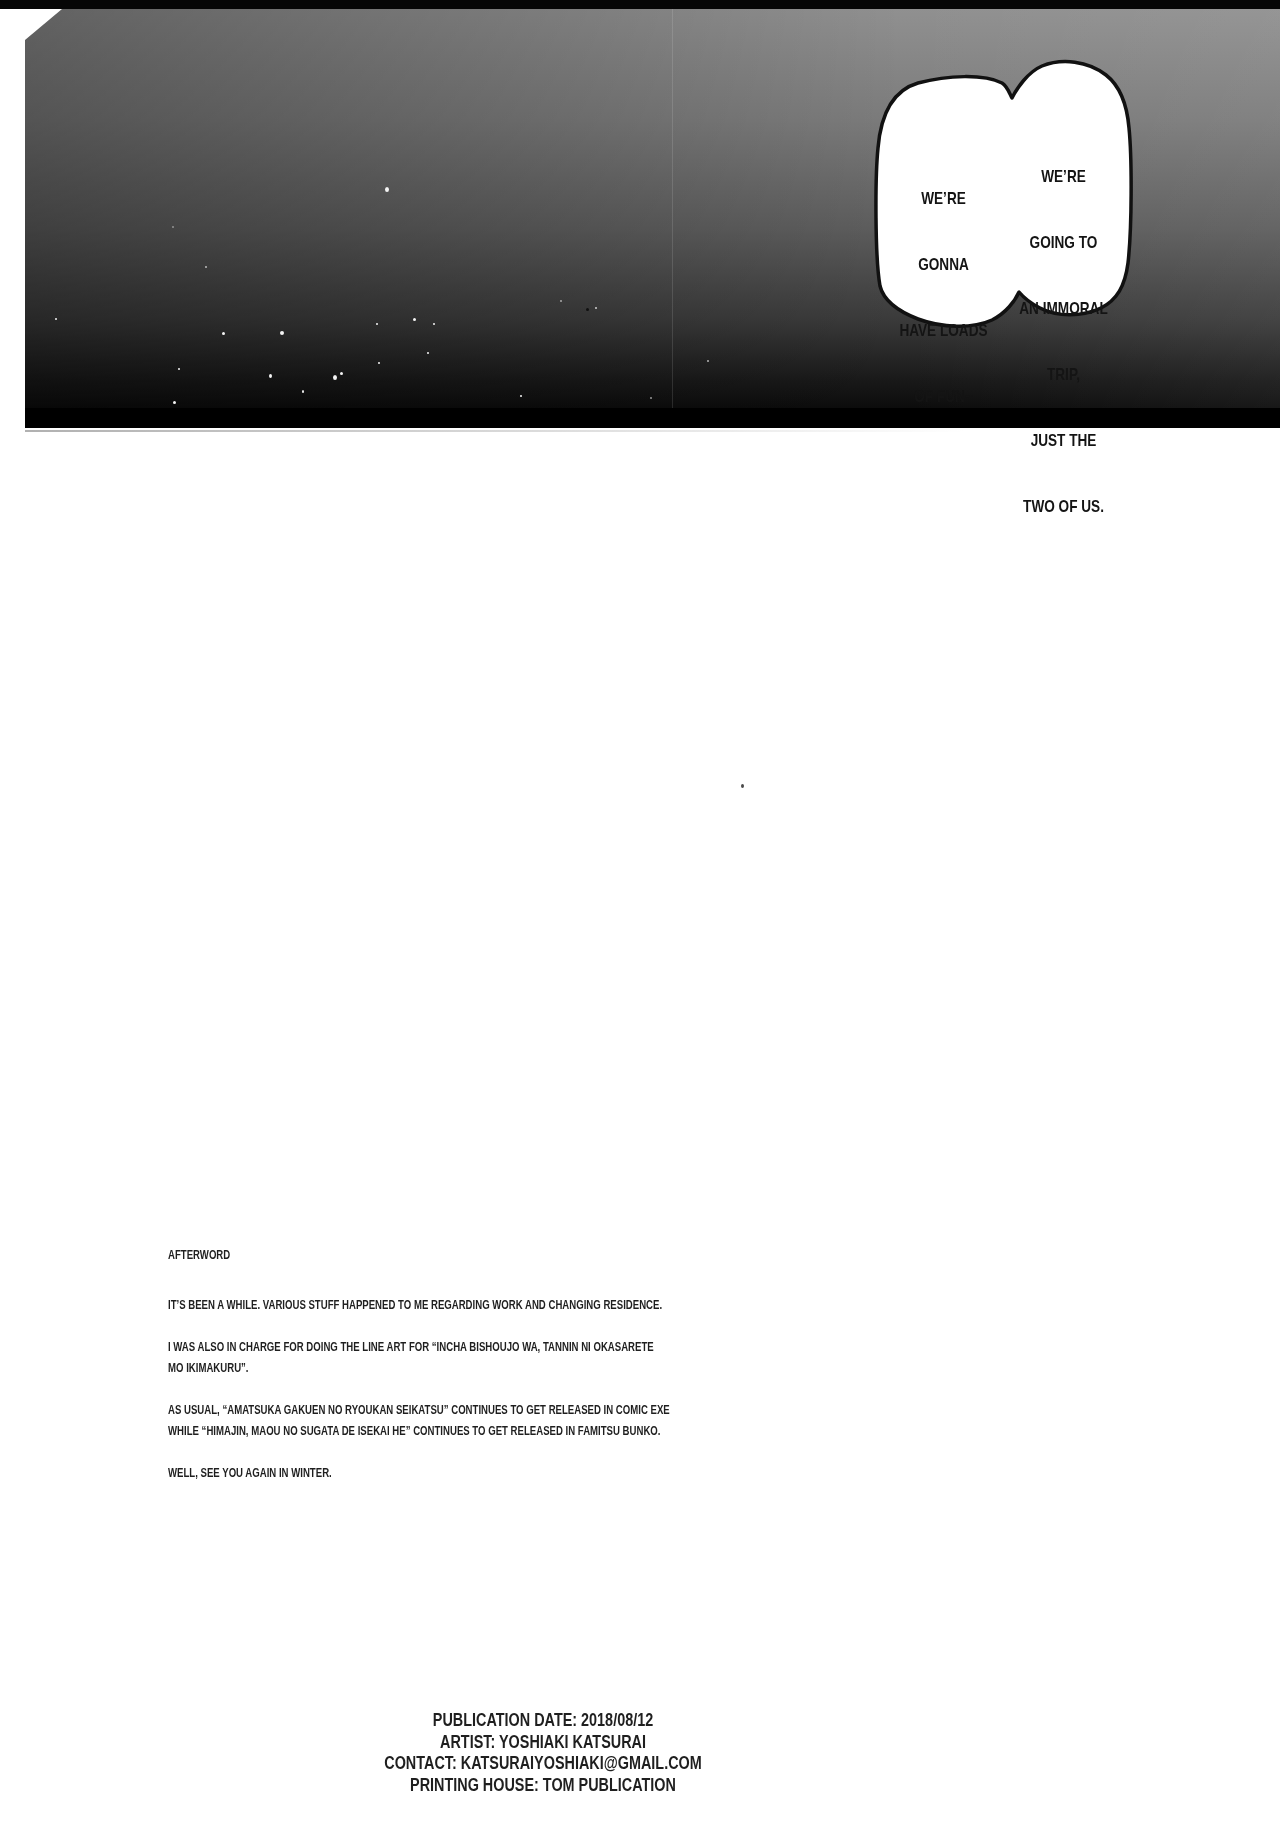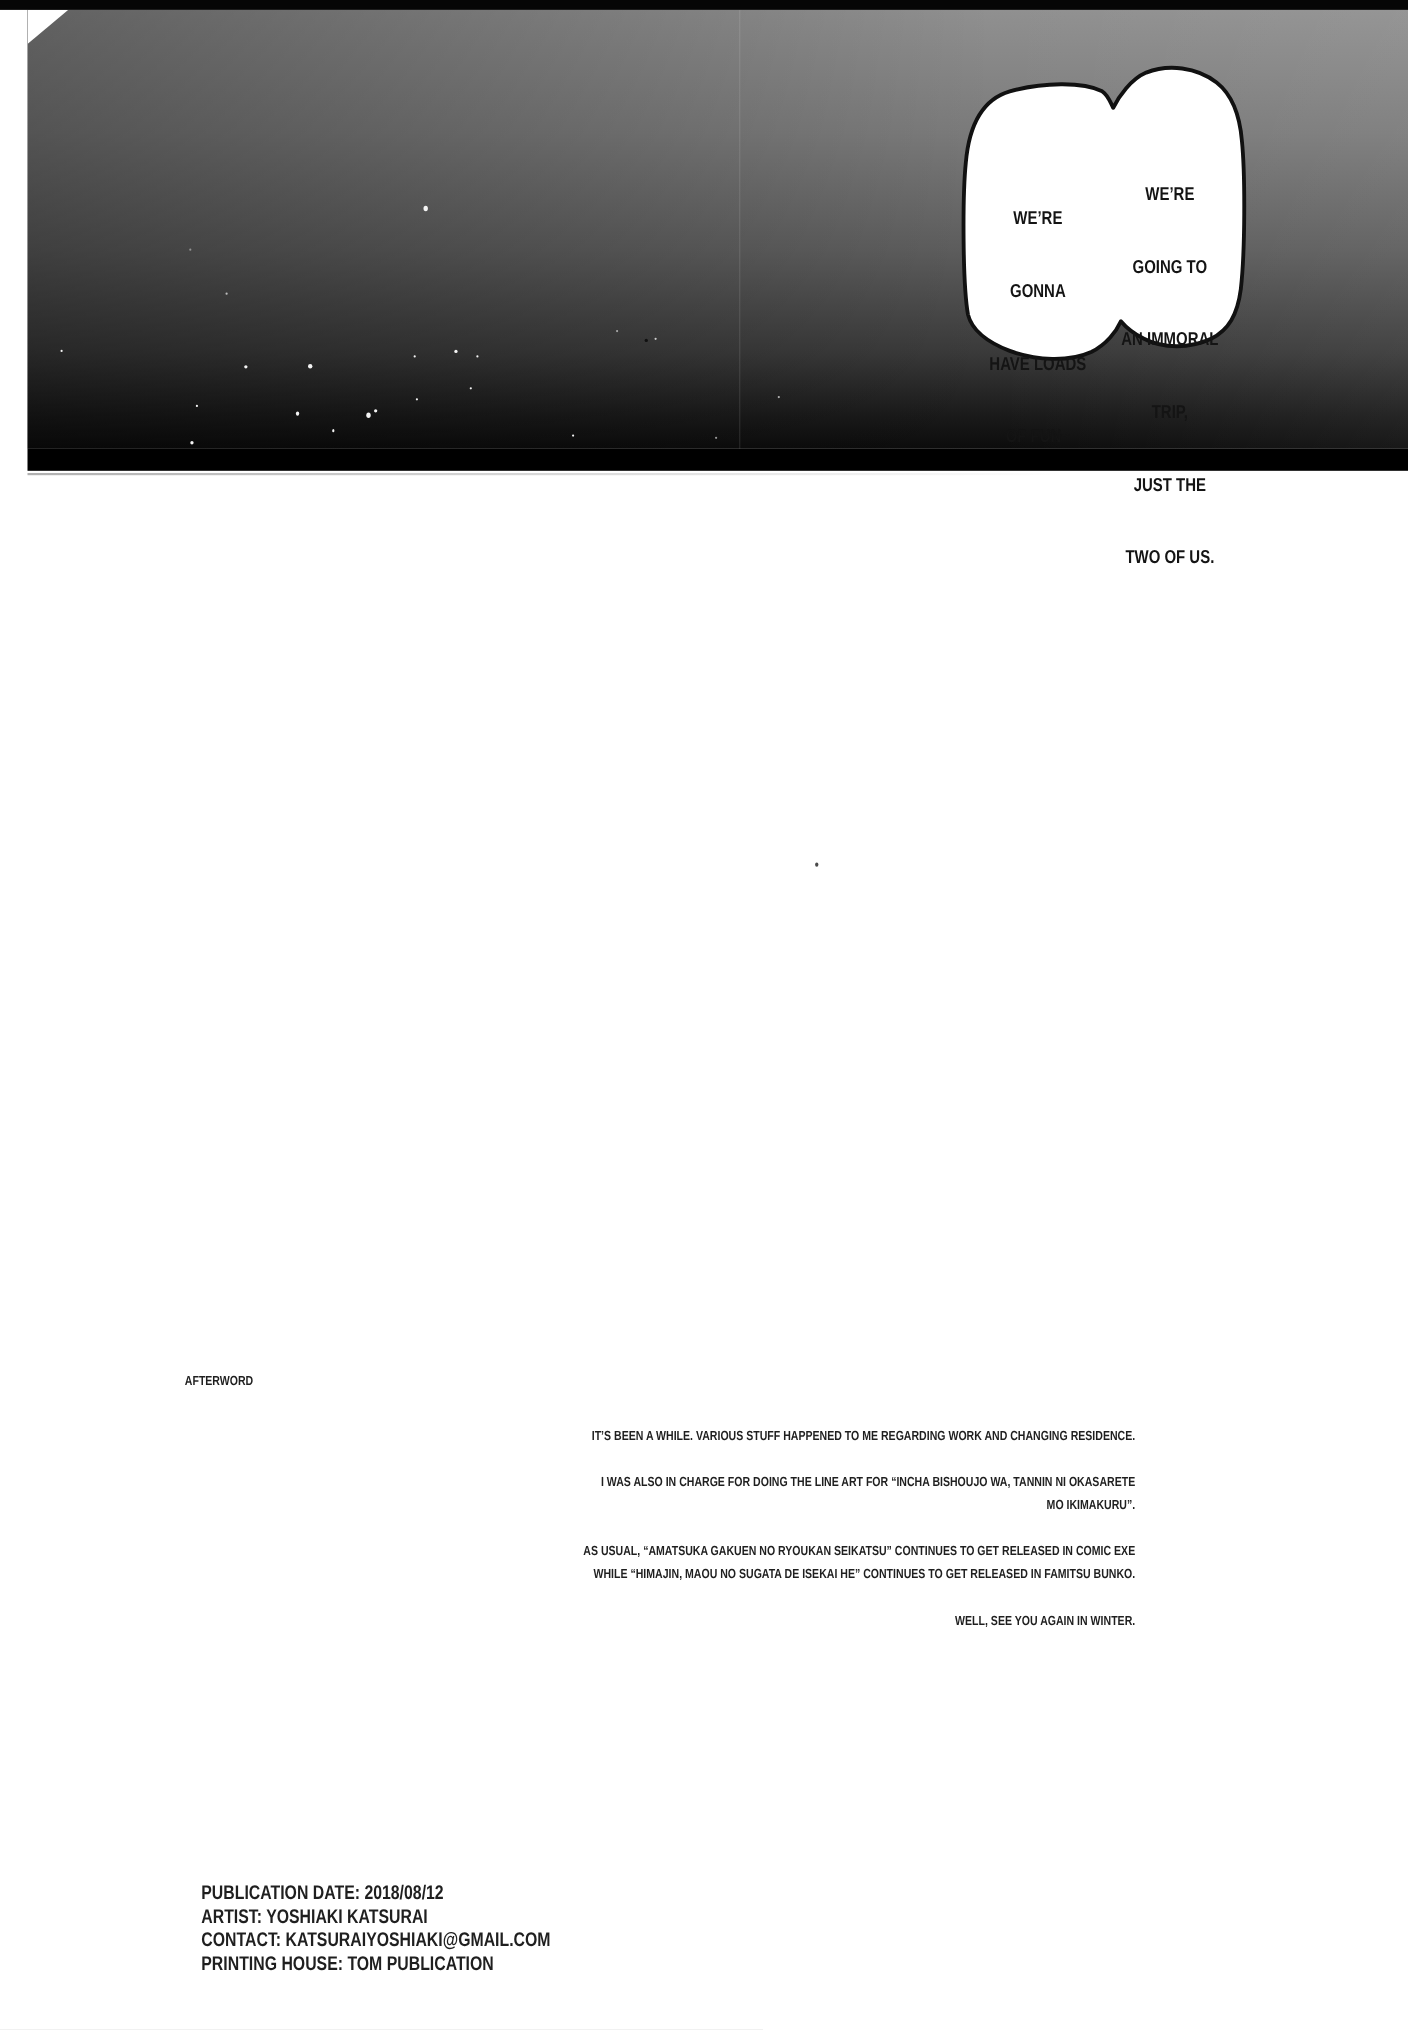--- a/index.html
+++ b/index.html
@@ -65,26 +65,27 @@
   .afterword {
     position:absolute; left:168px; top:1245px; width:1080px;
     color:#1f1f1f; font-size:12px; font-weight:700; line-height:21px;
     z-index:1;
   }
   .tline {
     display:block; white-space:pre;
     transform:scaleX(0.8); transform-origin:0 50%;
   }
   .afterword .heading { margin:0 0 29px 0; }
-  .afterword p.para { margin:0 0 21px 0;text-align:right; }
+  .afterword p.para { margin:0 0 21px 0; }
 
   .colophon {
     position:absolute; left:183px; top:1710px; width:900px;
     color:#1f1f1f; font-size:18px; font-weight:700; line-height:21.5px;
     z-index:1;
+    text-align:center;
   }
 </style>
 </head>
 <body>
 
 <div class="page">
 
   <div class="band">
     <div class="fold-line"></div>
   </div>

